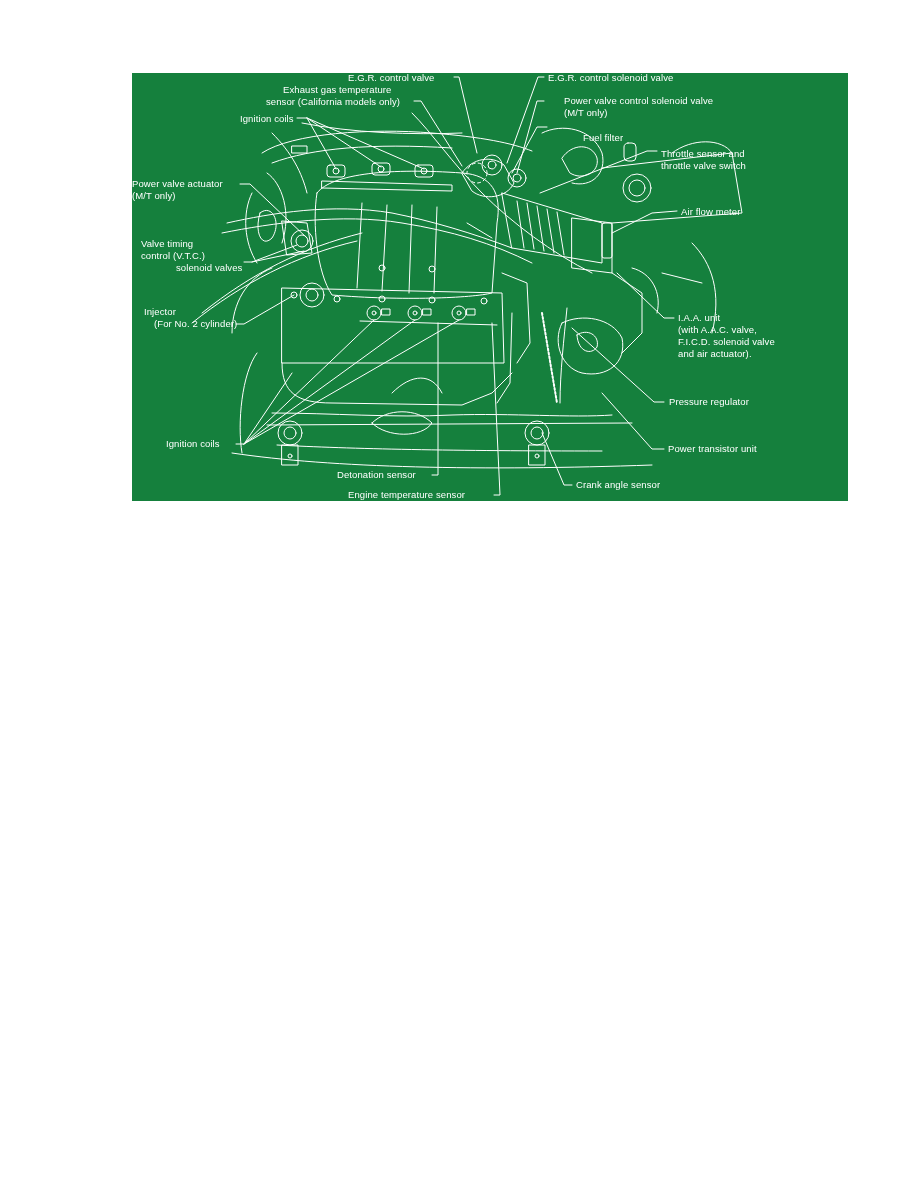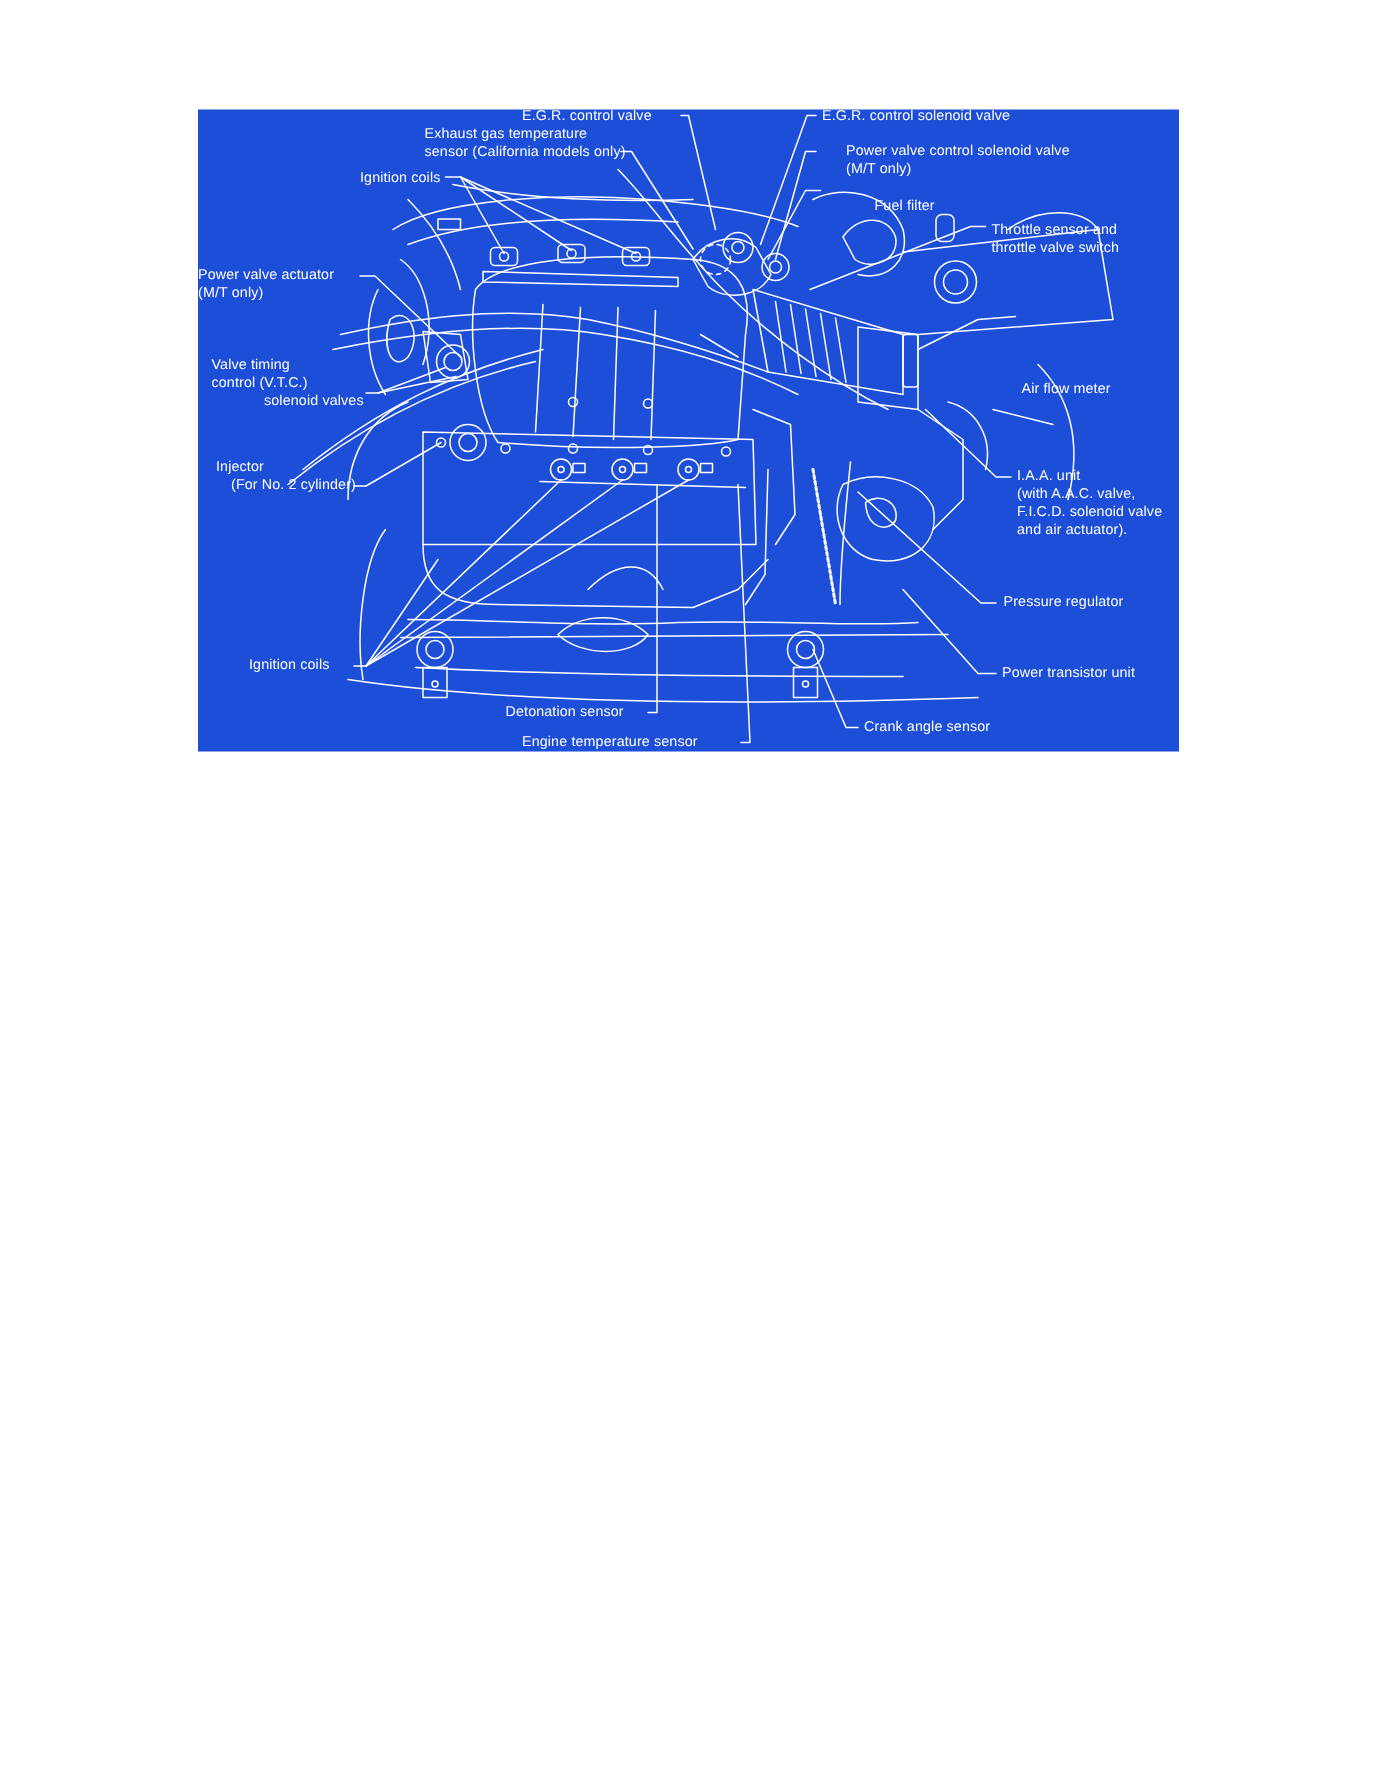--- a/index.html
+++ b/index.html
@@ -1,17 +1,17 @@
 <!DOCTYPE html>
 <html><head>
   <meta charset="utf-8">
   <style>
     html, body { margin:0; padding:0; background:#ffffff; }
     body { width:918px; height:1188px; position:relative; overflow:hidden; font-family:"Liberation Sans", sans-serif; }
-    .panel { position:absolute; left:132px; top:73px; width:654px; height:428px; background:#1d4ed8; overflow:hidden; }
+    .panel { position:absolute; left:132px; top:73px; width:716px; height:428px; background:#15803d; overflow:hidden; }
     .panel svg.art { position:absolute; left:0; top:0; }
     .lbl { position:absolute; color:#ffffff; font-family:"Liberation Sans", sans-serif; font-size:9.5px; line-height:11.5px; white-space:nowrap; letter-spacing:0.1px; }
   </style>
 </head>
 <body>
 
 <div class="panel">
   <svg class="art" width="654" height="428" viewBox="0 0 654 428" fill="none" stroke="#ffffff" stroke-width="1" stroke-linecap="round" stroke-linejoin="round">
 
     <path d="M130 80 C160 60 240 55 300 60 C350 64 380 70 400 78"></path>
@@ -171,35 +171,35 @@
 
     <polyline points="440,412 432,412 410,360"></polyline>
 
     <polyline points="362,422 368,422 360,250"></polyline>
   </svg>
 
   <div class="lbl" style="left:216px; top:-1px;">E.G.R. control valve</div>
   <div class="lbl" style="left:416px; top:-1px;">E.G.R. control solenoid valve</div>
 
   <div class="lbl" style="left:151px; top:11px;">Exhaust gas temperature</div>
-  <div class="lbl" style="left:151px; top:23px;">sensor (California models only)</div>
+  <div class="lbl" style="left:134px; top:23px;">sensor (California models only)</div>
 
   <div class="lbl" style="left:432px; top:22px;">Power valve control solenoid valve</div>
   <div class="lbl" style="left:432px; top:34px;">(M/T only)</div>
 
   <div class="lbl" style="left:108px; top:40px;">Ignition coils</div>
   <div class="lbl" style="left:419px; top:59px;padding-left:32px;">Fuel filter</div>
 
   <div class="lbl" style="left:529px; top:75px;">Throttle sensor and</div>
   <div class="lbl" style="left:529px; top:87px;">throttle valve switch</div>
 
   <div class="lbl" style="left:0px; top:105px;">Power valve actuator</div>
   <div class="lbl" style="left:0px; top:117px;">(M/T only)</div>
 
-  <div class="lbl" style="left:549px; top:133px;margin-top:48px;">Air flow meter</div>
+  <div class="lbl" style="left:549px; top:133px;">Air flow meter</div>
 
   <div class="lbl" style="left:9px; top:165px;">Valve timing</div>
   <div class="lbl" style="left:9px; top:177px;">control (V.T.C.)</div>
   <div class="lbl" style="left:9px; top:189px;margin-left:35px;">solenoid valves</div>
 
   <div class="lbl" style="left:12px; top:233px;">Injector</div>
   <div class="lbl" style="left:12px; top:245px;padding-left:10px;">(For No. 2 cylinder)</div>
 
   <div class="lbl" style="left:546px; top:239px;">I.A.A. unit</div>
   <div class="lbl" style="left:546px; top:251px;">(with A.A.C. valve,</div>

